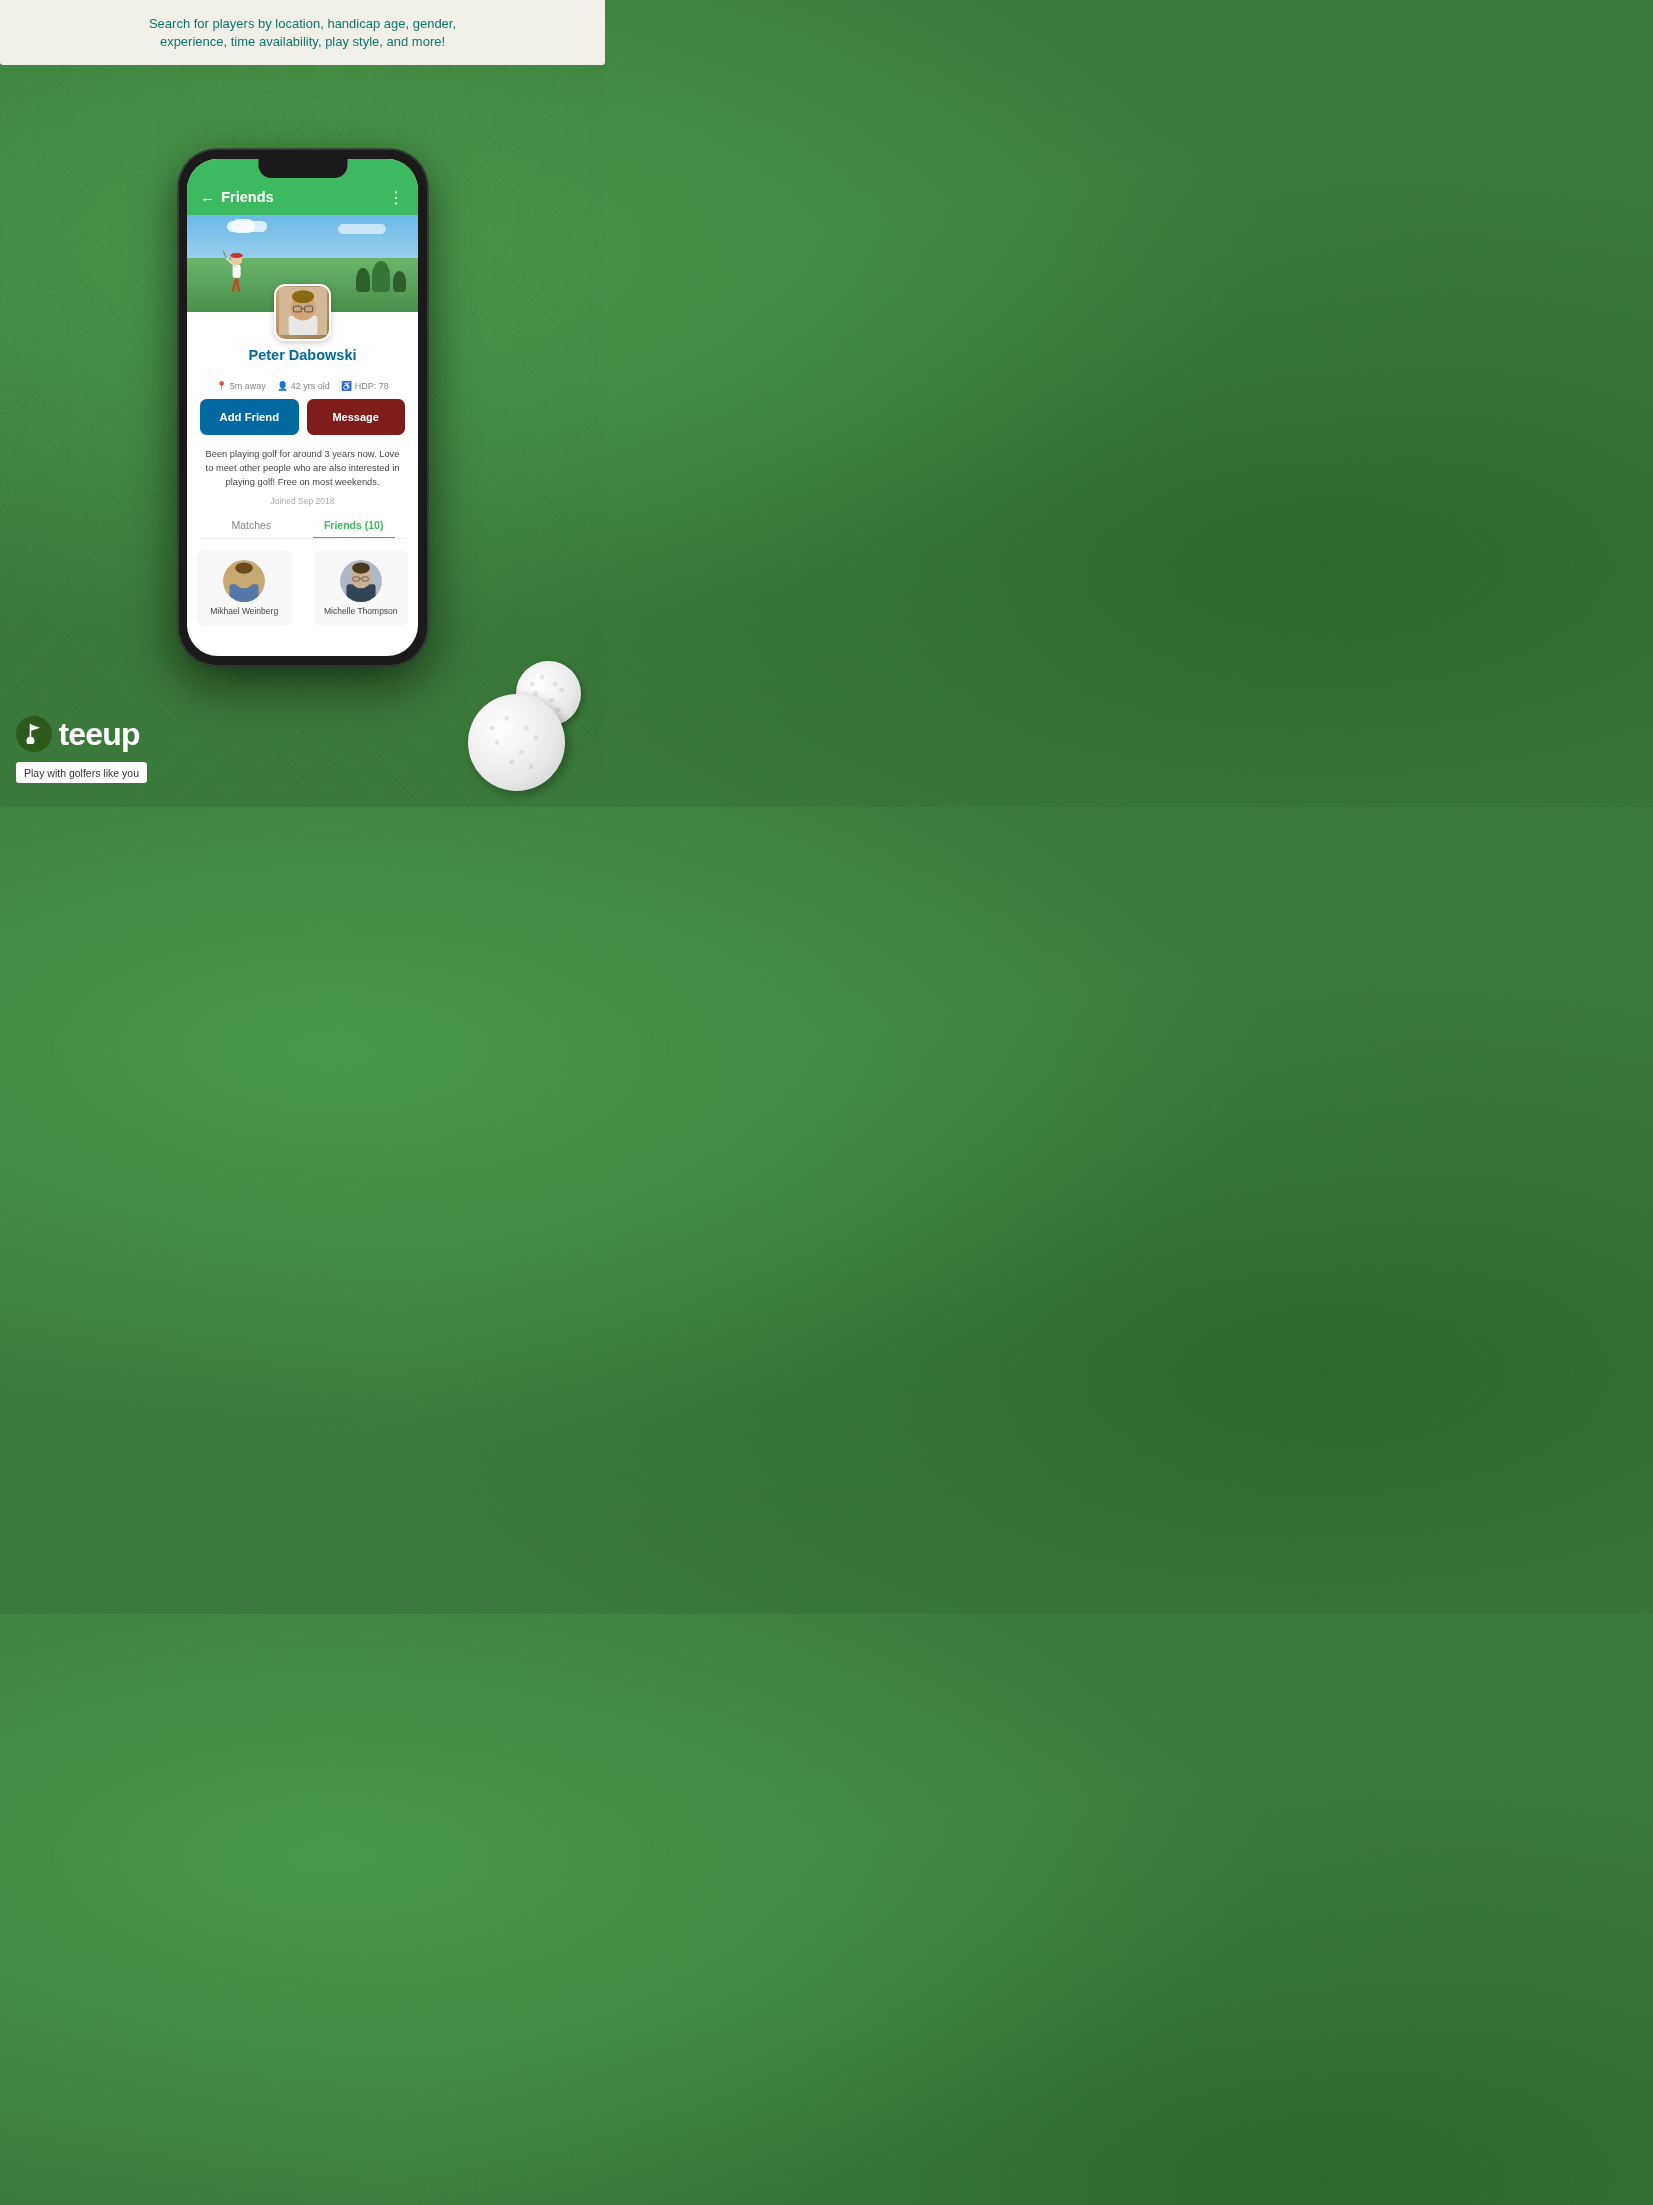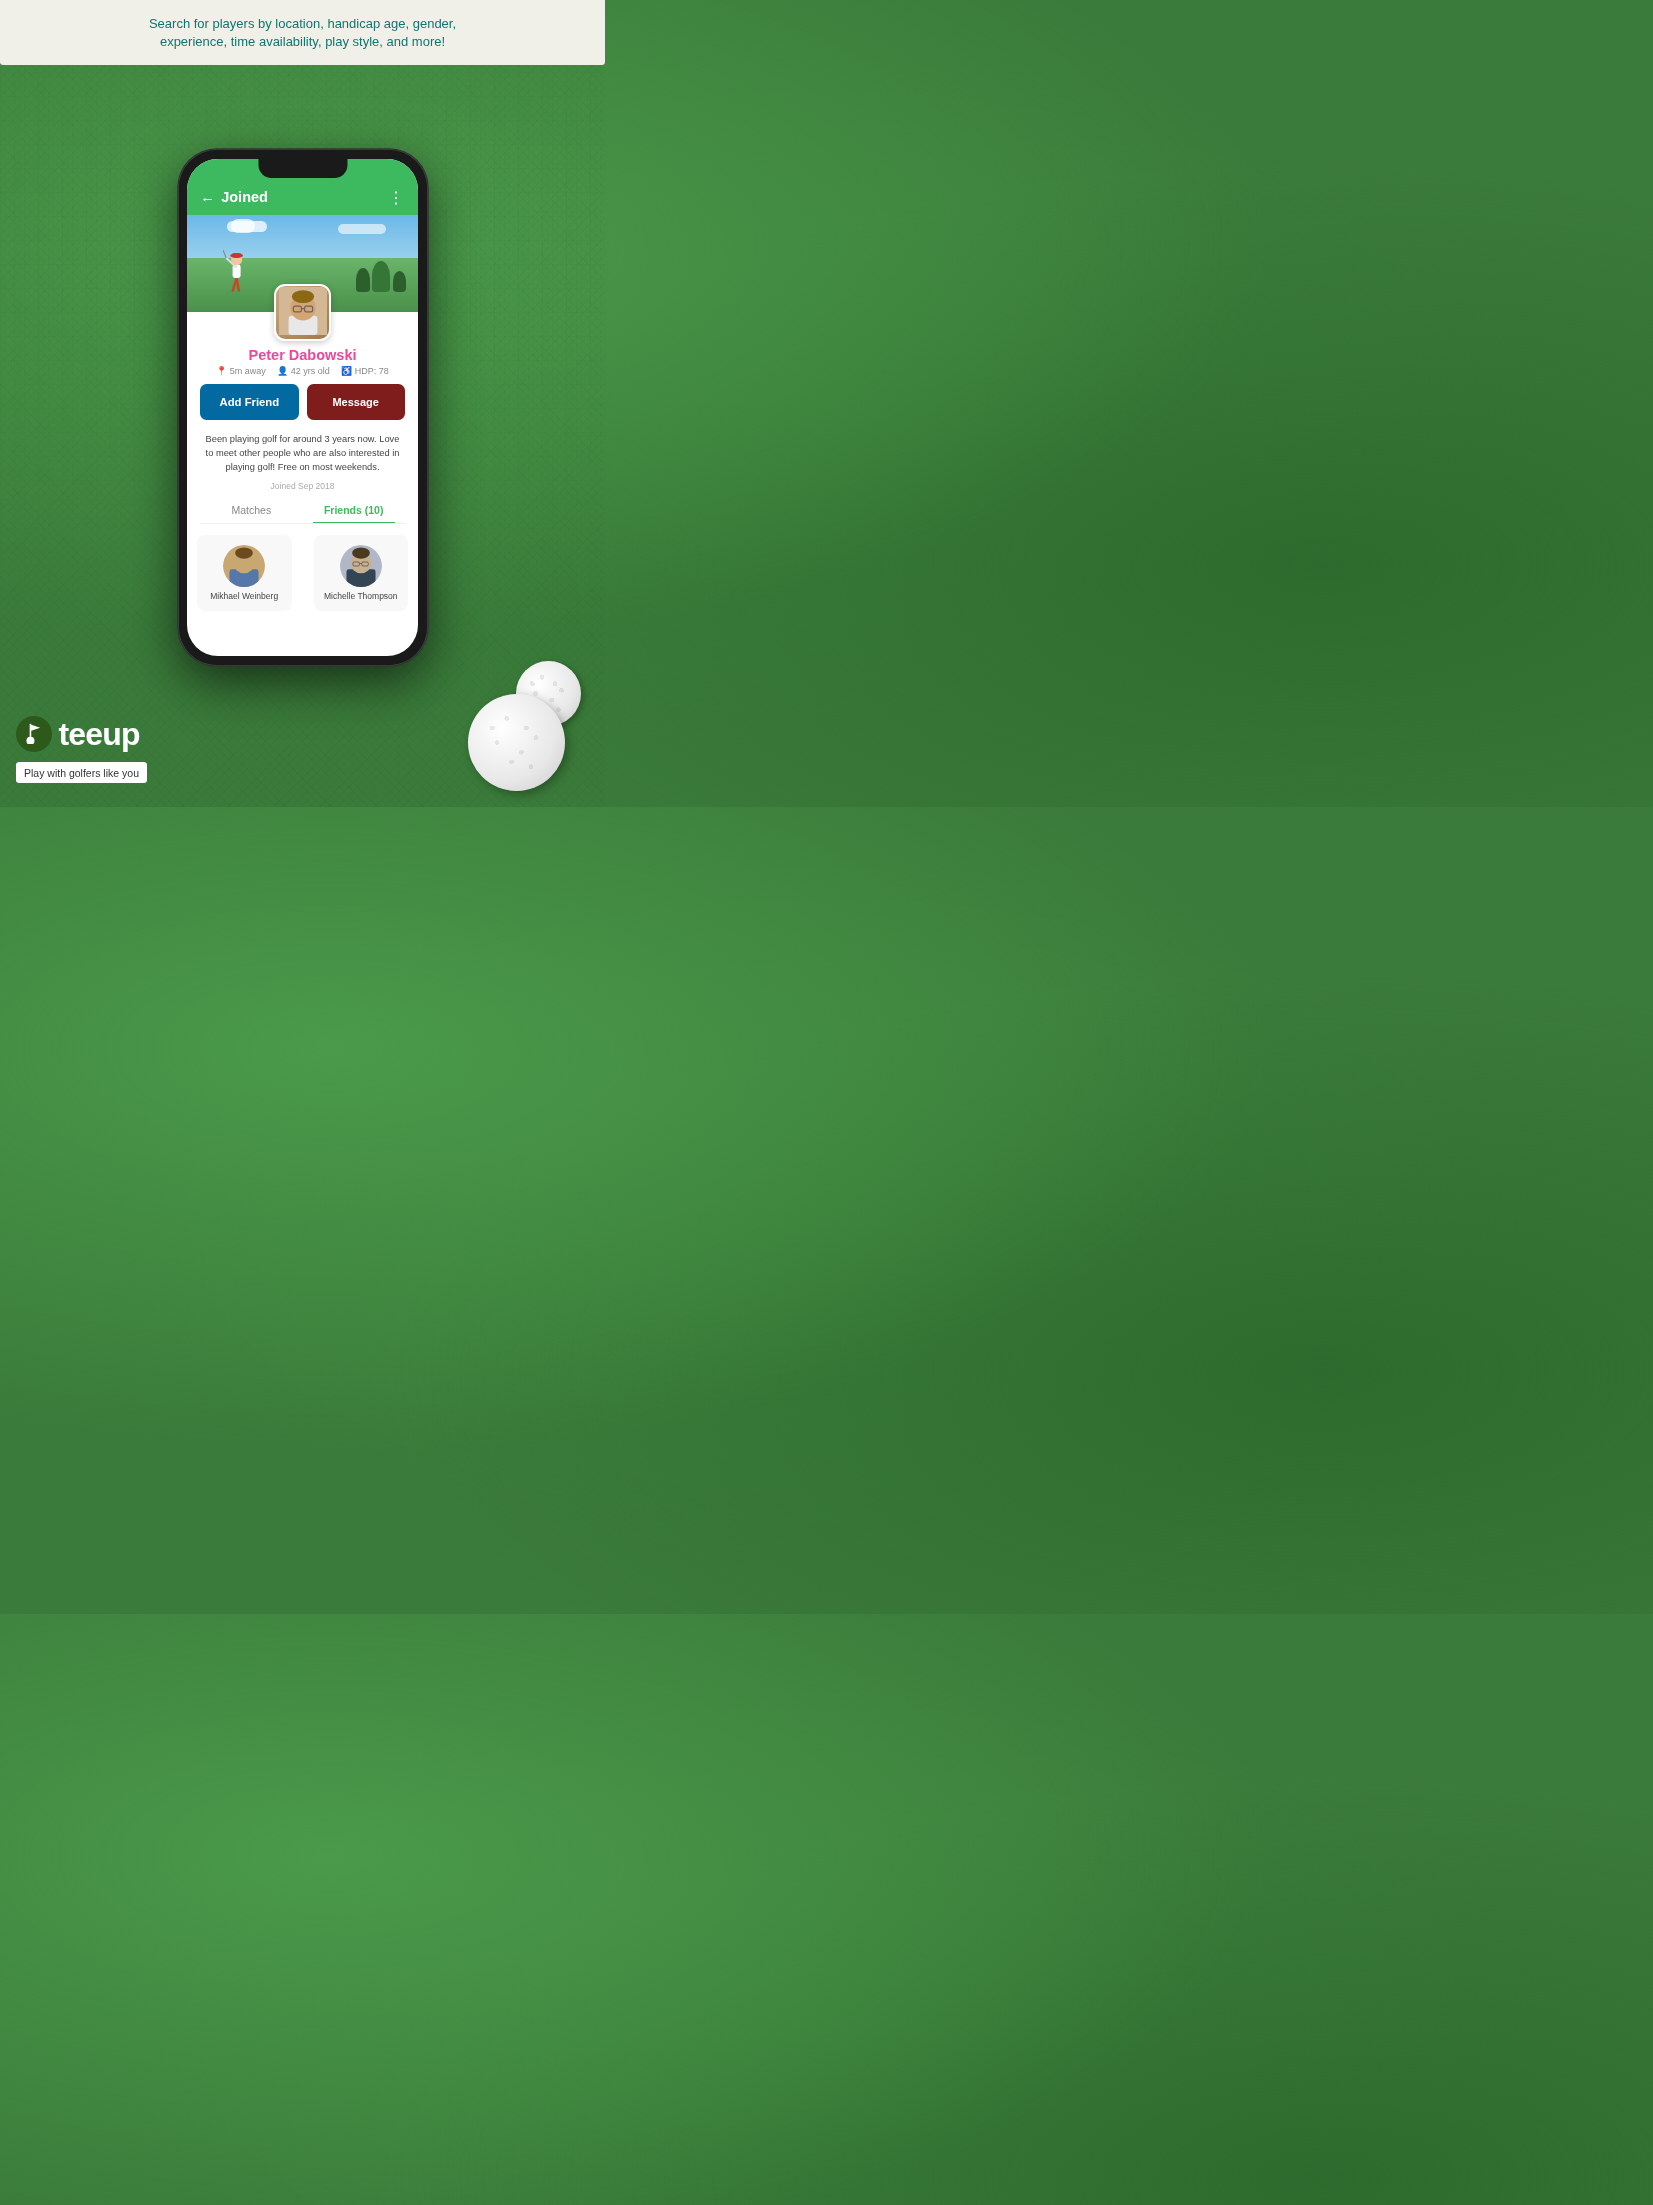--- a/index.html
+++ b/index.html
@@ -188,22 +188,22 @@
 
     
     .profile-info {
       text-align: center;
       padding: 6.5px 13px 0;
     }
 
     .profile-name {
       font-size: 14.5px;
       font-weight: 700;
-      color: #ec4899;
-      margin-bottom: 3px;
+      color: #0369a1;
+      margin-bottom: 18px;
     }
 
     .profile-meta {
       display: flex;
       justify-content: center;
       gap: 11.3px;
       color: #888;
       font-size: 9px;
       margin-bottom: 8px;
     }
@@ -443,21 +443,21 @@
   </p>
 </div>
 
 <div class="phone-wrapper">
   <div class="phone-outer">
     <div class="phone-notch"></div>
     <div class="phone-screen">
 
       <div class="app-header">
         <span class="app-header-back">←</span>
-        <span class="app-header-title">Joined</span>
+        <span class="app-header-title">Friends</span>
         <span class="app-header-dots">⋮</span>
       </div>
 
       <div class="golf-banner">
 
         <div style="position:absolute;top:0;left:0;right:0;height:60%;background:linear-gradient(180deg,#6bb8e8 0%,#a8d8f0 100%);"></div>
 
         <div style="position:absolute;top:6.5px;left:40px;width:40px;height:11.3px;background:rgba(255,255,255,0.75);border-radius:8px;"></div>
         <div style="position:absolute;top:4px;left:44px;width:24px;height:14.5px;background:rgba(255,255,255,0.75);border-radius:8px;"></div>
         <div style="position:absolute;top:9.7px;right:32px;width:48px;height:9.7px;background:rgba(255,255,255,0.6);border-radius:6.5px;"></div>

